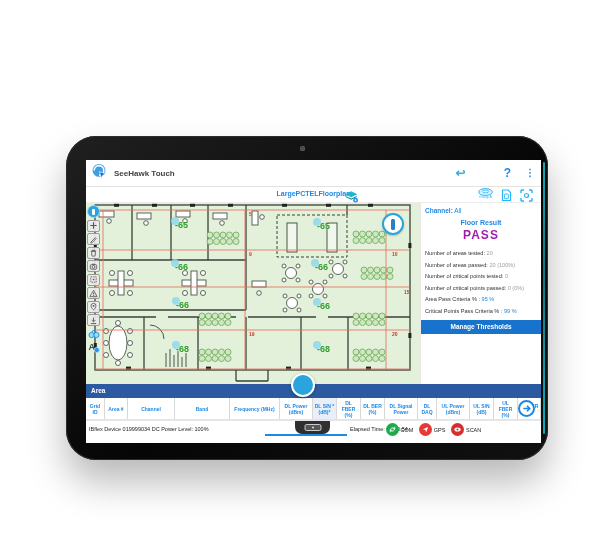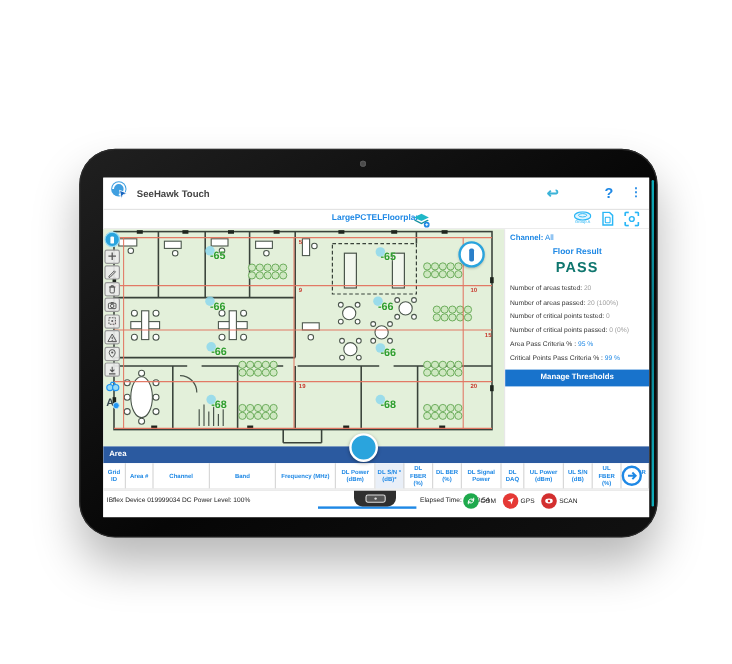--- a/index.html
+++ b/index.html
@@ -1,20 +1,20 @@
 <!DOCTYPE html>
 <html><head>
 <meta charset="utf-8">
 <style>
   html,body{margin:0;padding:0;background:#ffffff;}
   *{box-sizing:border-box;font-family:"Liberation Sans",sans-serif;}
   .stage{position:relative;width:610px;height:553px;background:#fff;overflow:hidden;}
 
   
-  .tablet{position:absolute;left:66px;top:124px;width:482px;height:324px;border-radius:30px;
+  .tablet{position:absolute;left:66px;top:136px;width:482px;height:324px;border-radius:30px;
     background:linear-gradient(145deg,#202020,#060606 55%,#111);
     box-shadow:0 22px 38px rgba(0,0,0,.28), inset 0 0 0 1px #2c2c2c;}
   .tablet::after{content:'';position:absolute;right:3px;top:26px;bottom:26px;width:2px;
     background:linear-gradient(#0fc8d8,#0a8fa0 40%,#0fc8d8);border-radius:2px;opacity:.85;}
   .camera{position:absolute;left:234px;top:10px;width:5px;height:5px;border-radius:50%;
     background:#4a4a4a;box-shadow:inset 0 0 1px #999;}
   .screen{position:absolute;left:20px;top:24px;width:455px;height:283px;background:#fff;overflow:hidden;}
 
   
   .appbar{position:absolute;left:0;top:0;width:455px;height:27px;background:#fff;
@@ -49,21 +49,21 @@
   .grid-num{position:absolute;font-size:5px;font-weight:bold;color:#c8392d;z-index:2;}
   .fp-info{position:absolute;left:296px;top:10px;width:22px;height:22px;border-radius:50%;background:#fff;
     border:2px solid #2aa4dd;display:flex;align-items:center;justify-content:center;z-index:4;box-shadow:0 1px 2px rgba(0,0,0,.2);}
   .fp-info span{display:block;width:4px;height:11px;background:#2a7fc9;border-radius:1.5px;}
 
   
   .rpanel{position:absolute;left:334px;top:43px;width:121px;height:181px;background:#fff;border-left:1px solid #e8e8e8;}
   .chan{padding:4px 0 0 4px;font-size:6.5px;color:#1e88e5;}
   .chan b{font-weight:bold;}
   .fr-title{text-align:center;font-size:7px;font-weight:bold;color:#1e88e5;margin-top:5px;}
-  .fr-result{text-align:center;font-size:12px;font-weight:bold;color:#0f766e;letter-spacing:1px;margin-top:2px;}
+  .fr-result{text-align:center;font-size:12px;font-weight:bold;color:#a21caf;letter-spacing:1px;margin-top:2px;}
   .stats{margin-top:6px;padding-left:4px;}
   .stat-row{font-size:5.6px;line-height:11.6px;color:#333;white-space:nowrap;}
   .stat-row .stat-value{color:#9e9e9e;}
   .stat-row.blue .stat-value{color:#1e88e5;}
   .manage-btn{display:block;width:100%;height:14px;background:#1873cc;color:#fff;border:none;
     font-size:6.5px;font-weight:bold;margin-top:2px;cursor:pointer;}
 
   
   .areabar{position:absolute;left:0;top:224px;width:455px;height:14px;background:#2b5aa0;color:#fff;
     font-size:6.5px;font-weight:bold;line-height:14px;padding-left:5px;}

